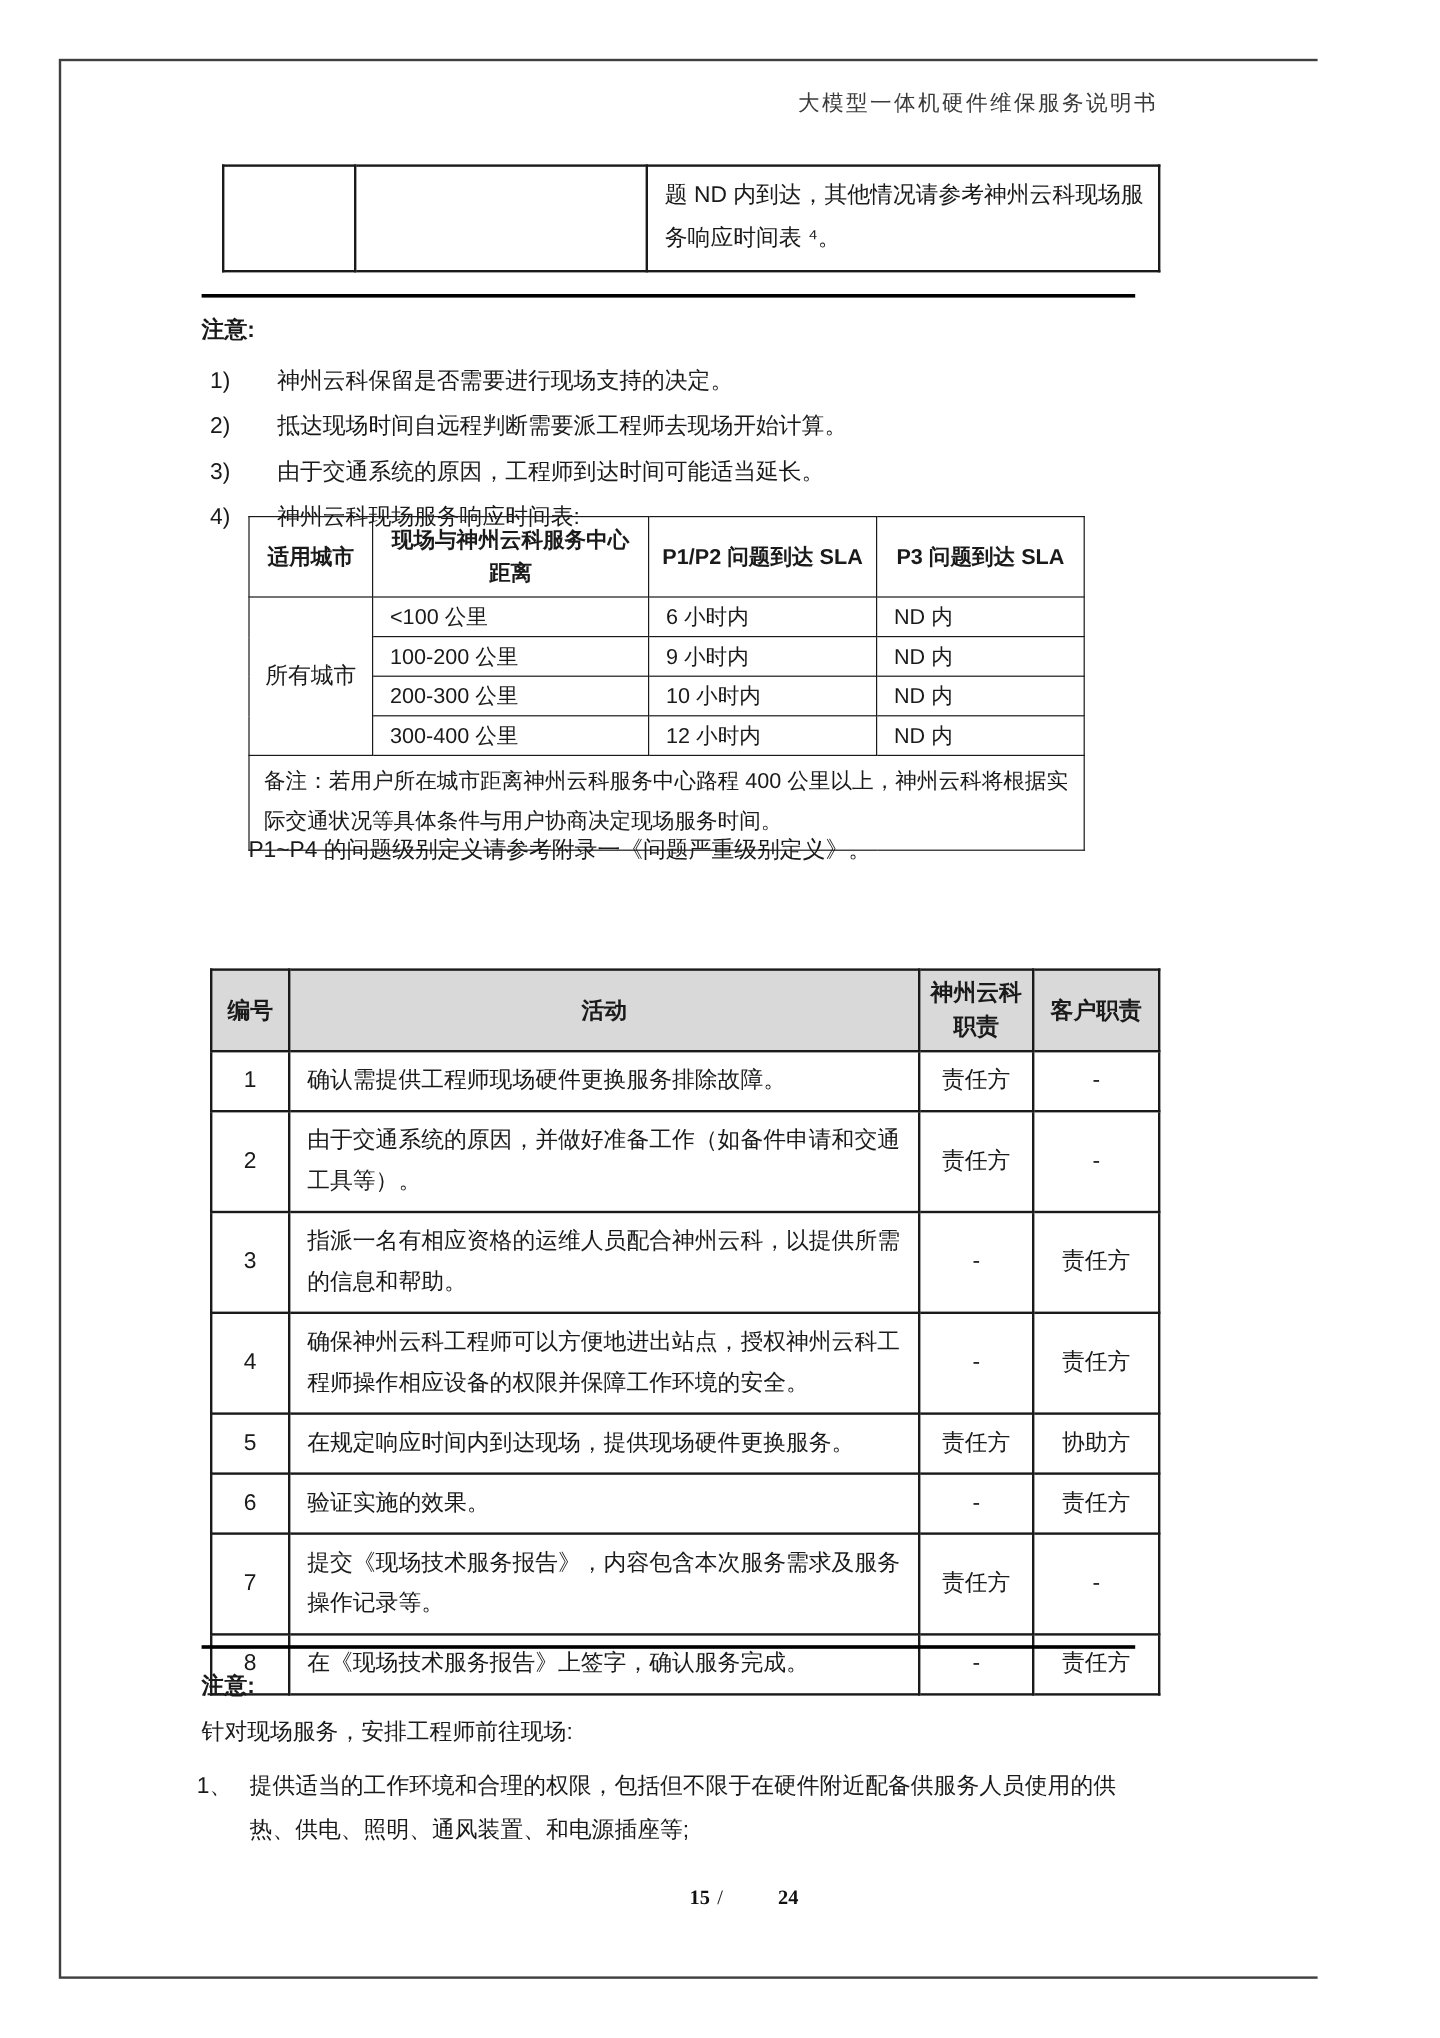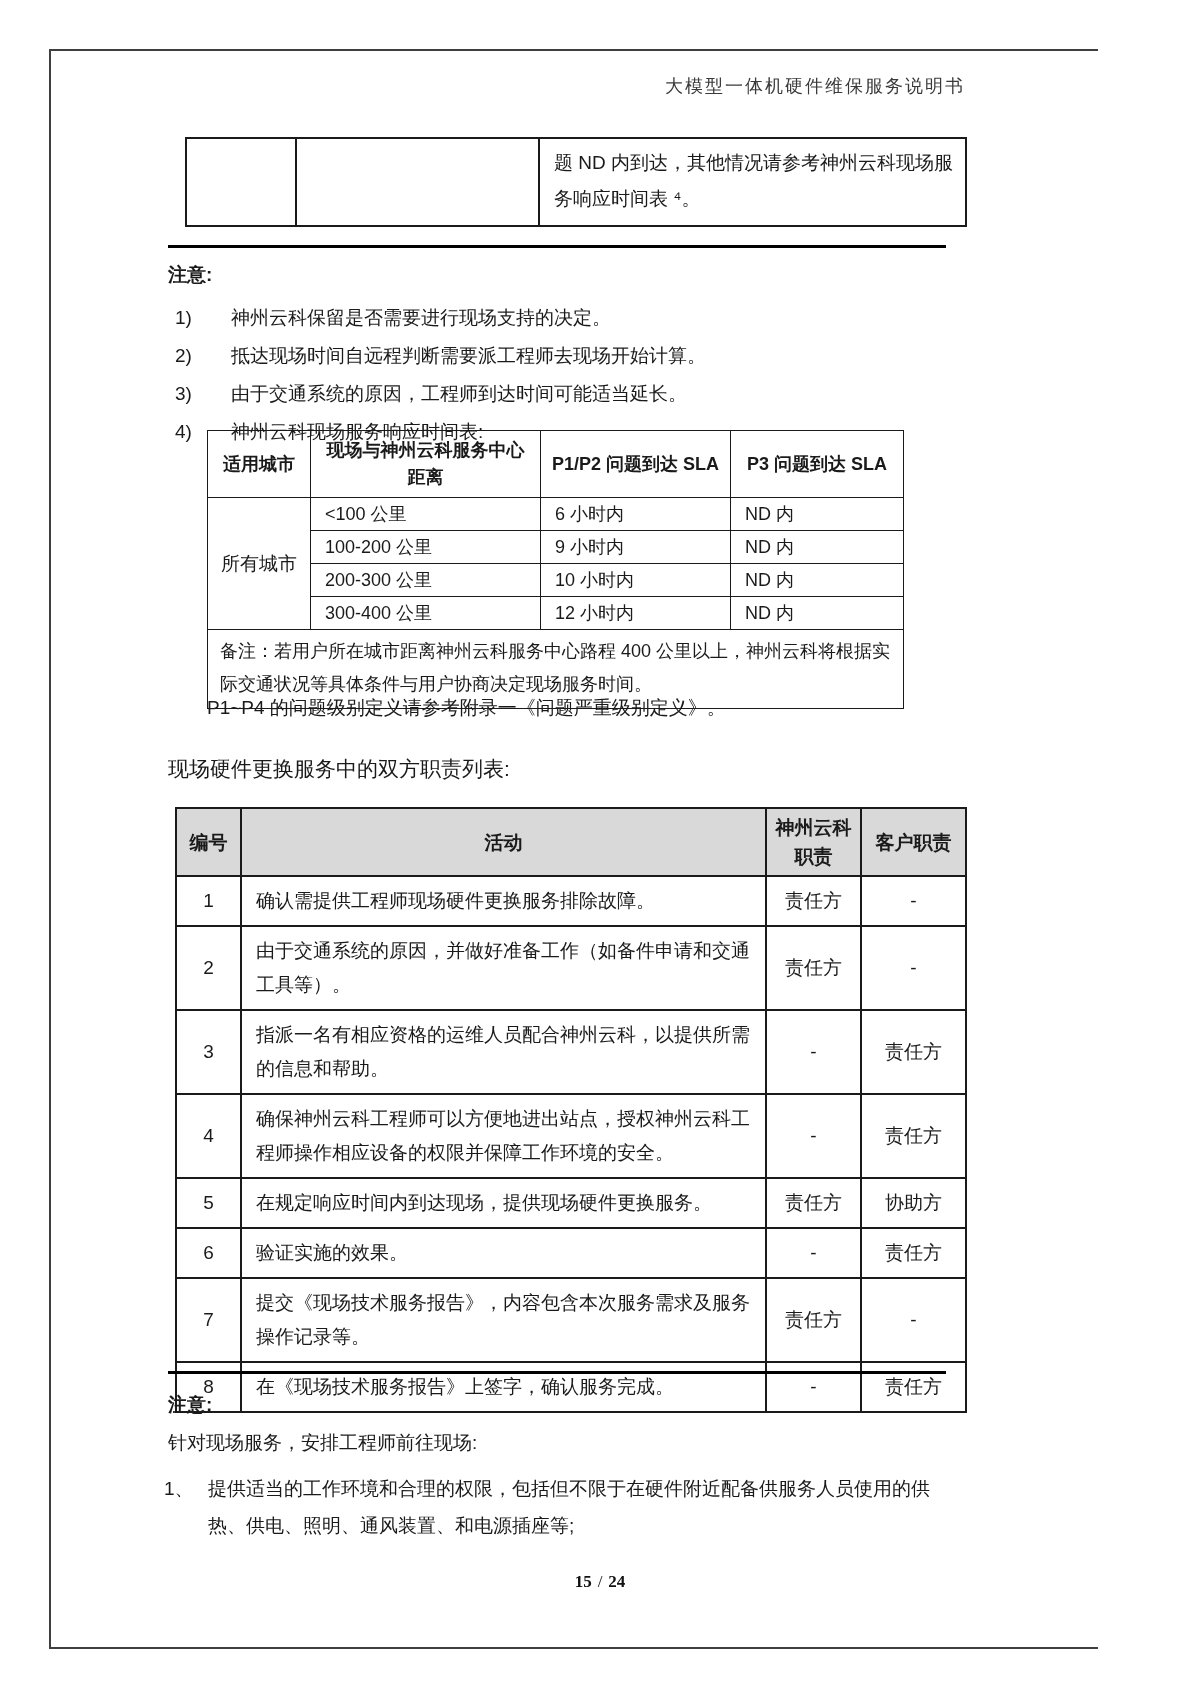--- a/index.html
+++ b/index.html
@@ -48,21 +48,21 @@
   .resp-table td.activity { text-align:left; padding-left:14px; padding-right:10px; }
   
   .notice2-intro { position:absolute; left:168px; top:1430px; font-size:19px; }
   .notice2-item { position:absolute; left:164px; top:1470px; width:802px; display:flex; font-size:19px; line-height:37px; }
   .notice2-item .num { flex:0 0 30px; }
   .notice2-item .txt { padding-left:14px; }
   .page-footer {
     position:absolute; left:0; top:1572px; width:1200px; text-align:center;
     font-family:"Liberation Serif", serif; font-size:17px; color:#111;
   }
-  .page-footer .pg { font-weight:bold; }
+  .page-footer .pg { font-weight:bold;margin-left:40px; }
   .page-footer .sep { font-weight:normal; padding:0 6px; }
 </style>
 </head>
 <body>
 
 <div class="page">
   <div class="page-frame"></div>
 
   <div class="doc-header">大模型一体机硬件维保服务说明书</div>
 
@@ -142,21 +142,20 @@
       <td>ND 内</td>
     </tr>
     <tr>
       <td class="remark-cell" colspan="4">备注：若用户所在城市距离神州云科服务中心路程 400 公里以上，神州云科将根据实际交通状况等具体条件与用户协商决定现场服务时间。</td>
     </tr>
   </tbody>
     </table>
 
   <div class="p-note">P1~P4 的问题级别定义请参考附录一《问题严重级别定义》。</div>
 
-  <div class="section-heading">现场硬件更换服务中的双方职责列表:</div>
 
   <table class="resp-table">
     <colgroup>
         <col style="width:65px">
         <col style="width:525px">
         <col style="width:95px">
         <col style="width:105px">
       </colgroup>
     <tbody>
         <tr>

